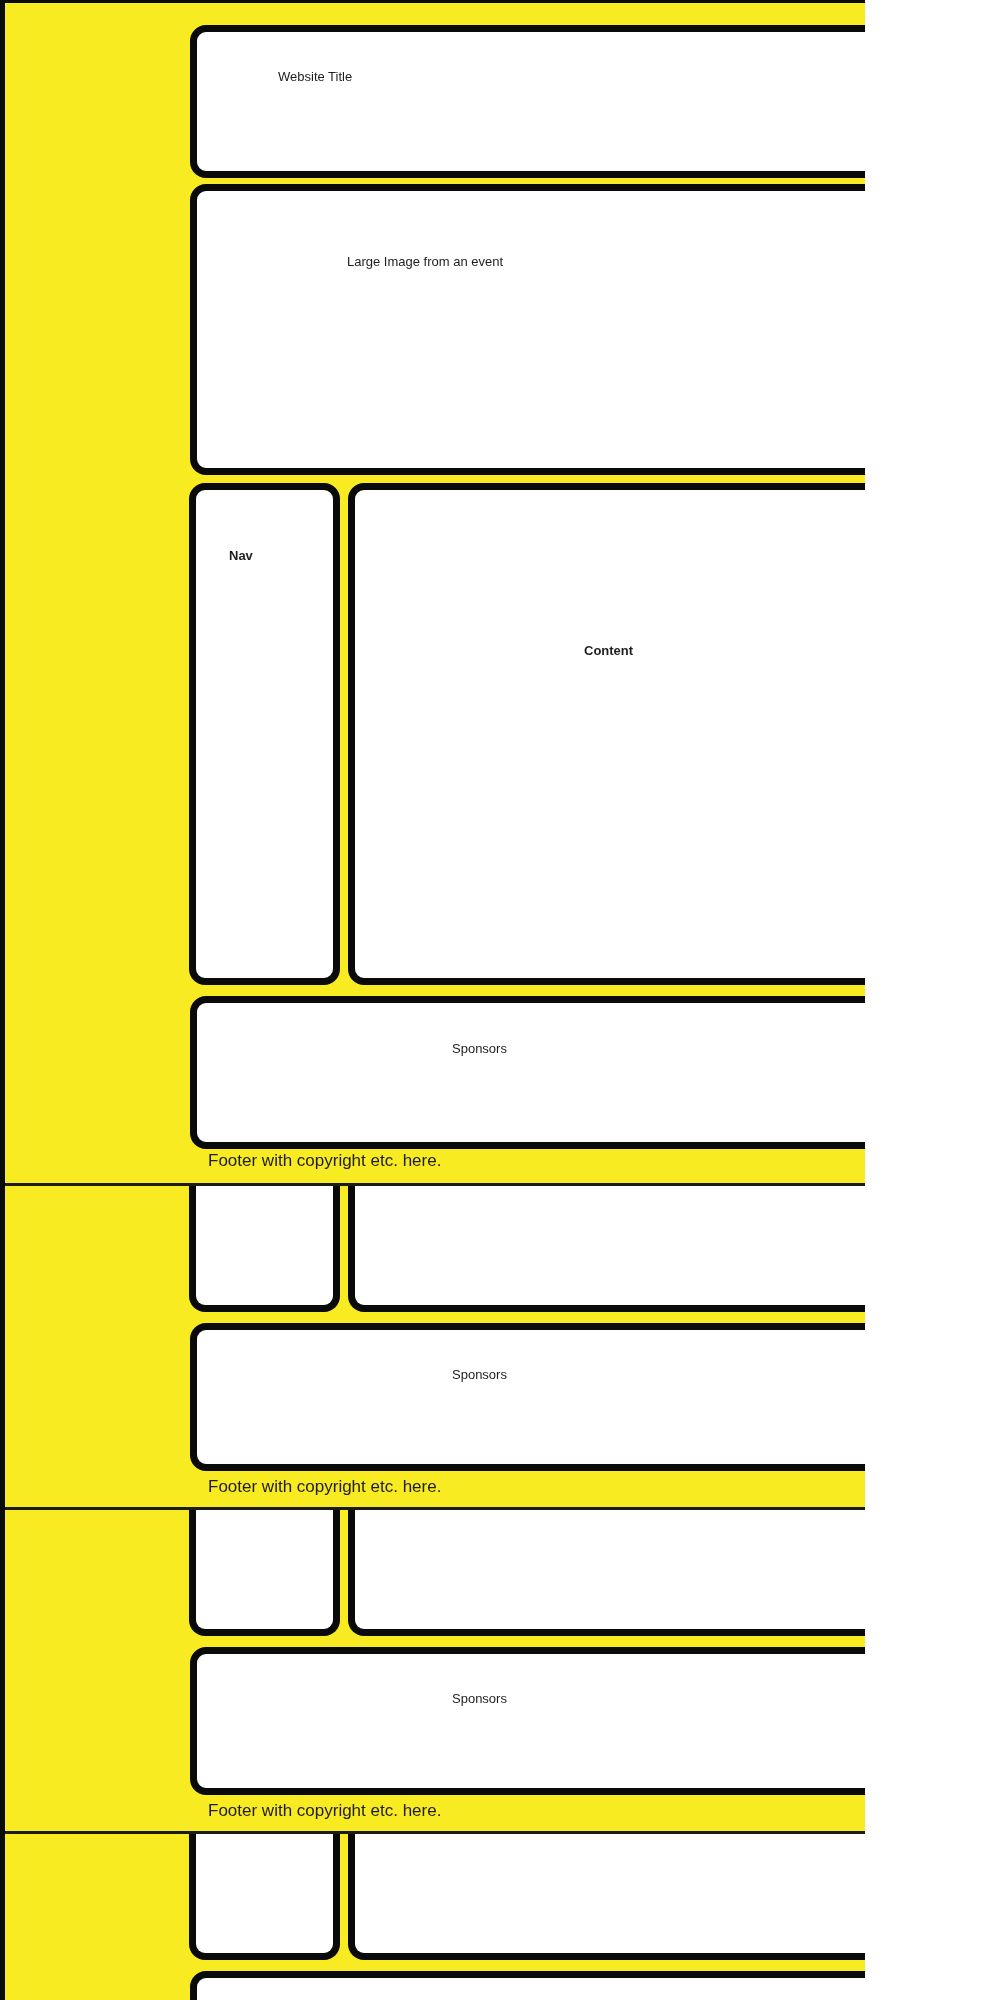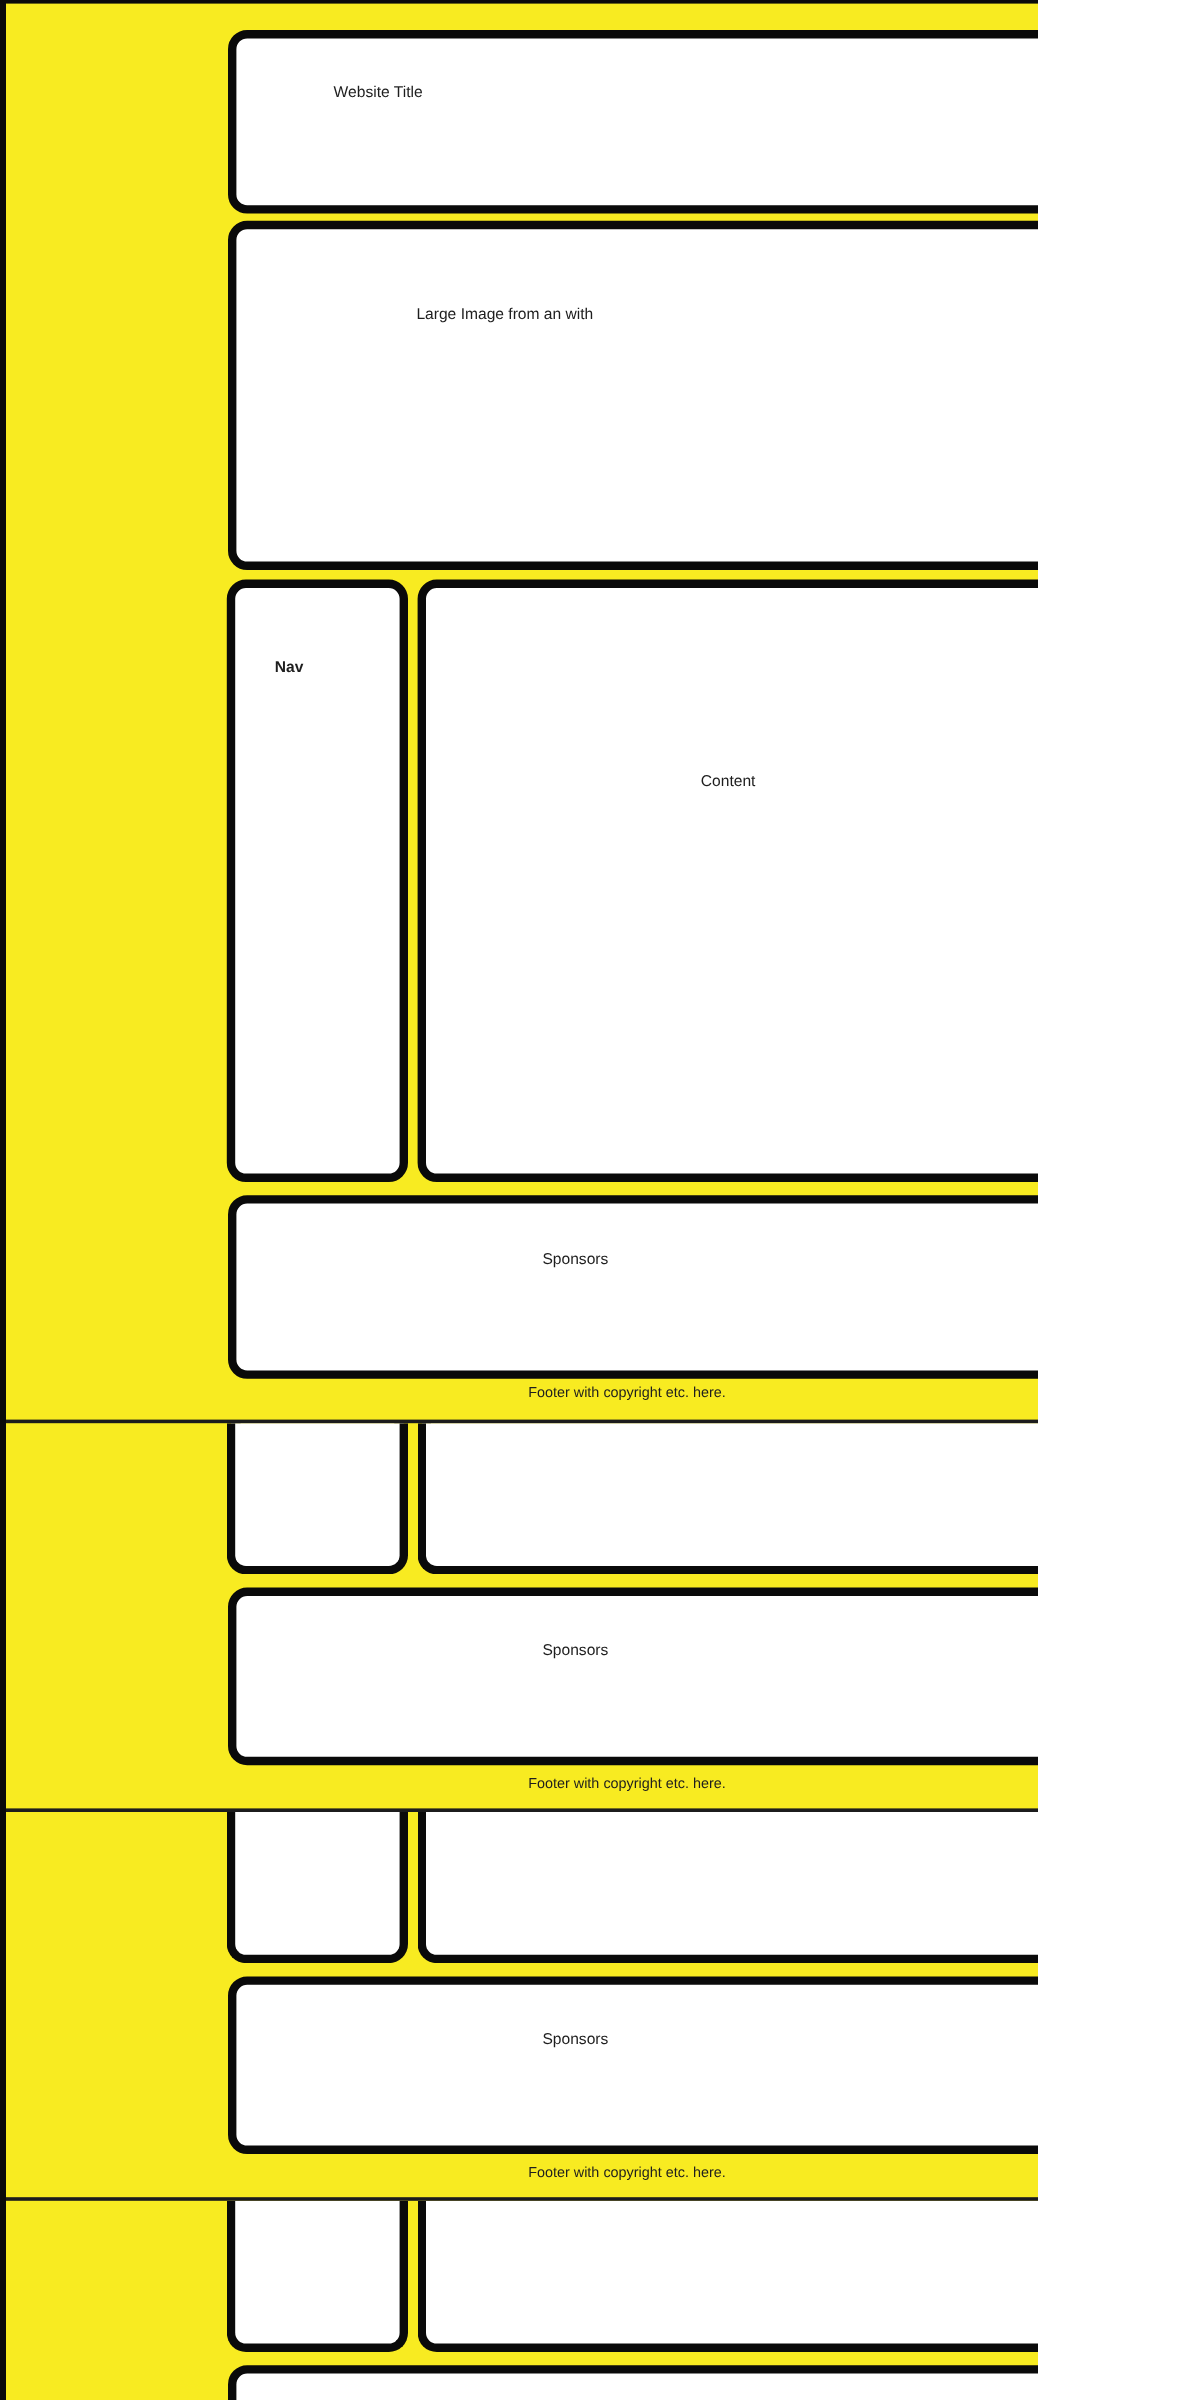--- a/index.html
+++ b/index.html
@@ -48,24 +48,24 @@
   }
   .wf-label {
     position: absolute;
     font-size: 13px;
     line-height: 14px;
     white-space: nowrap;
     color: #1E1E1E;
   }
   .footer-note {
     position: absolute;
-    left: 190px;
+    left: 208px;
     width: 665px;
-    text-align: center;
-    font-size: 12px;
+    text-align: left;
+    font-size: 17px;
     line-height: 13px;
     white-space: nowrap;
     color: #1E1E1E;
   }
   .divider {
     position: absolute;
     left: 0;
     width: 1000px;
     height: 3px;
     background: var(--divider, #1C1C1C);
@@ -73,21 +73,21 @@
   }
   
   .t1-title    { left: 190px; top: 25px;  width: 703px; height: 153px; }
   .t1-hero     { left: 190px; top: 184px; width: 703px; height: 291px; }
   .t1-nav      { left: 189px; top: 483px; width: 151px; height: 502px; }
   .t1-content  { left: 348px; top: 483px; width: 545px; height: 502px; }
   .t1-sponsors { left: 190px; top: 996px; width: 703px; height: 153px; }
   .lbl-title    { left: 278px; top: 70px; }
   .lbl-hero     { left: 347px; top: 255px; }
   .lbl-nav      { left: 229px; top: 549px; font-weight: bold; }
-  .lbl-content  { left: 584px; top: 644px; }
+  .lbl-content  { left: 584px; top: 644px; font-weight: bold; }
   .lbl-sponsors1{ left: 452px; top: 1042px; }
   .foot1 { top: 1154px; }
   .div1  { top: 1183px; }
   
   .t2-nav      { left: 189px; top: 1186px; width: 151px; height: 126px; }
   .t2-content  { left: 348px; top: 1186px; width: 545px; height: 126px; }
   .t2-sponsors { left: 190px; top: 1323px; width: 703px; height: 148px; }
   .lbl-sponsors2{ left: 452px; top: 1368px; }
   .foot2 { top: 1480px; }
   .div2  { top: 1507px; }
@@ -108,21 +108,21 @@
 
 <div id="page" style="--bg: #F8EB21; --edge: #0A0A0A; --divider: #1C1C1C;">
 
   <div class="edge-top"></div>
   <div class="edge-left"></div>
 
   <div class="wf-box t1-title"></div>
   <span class="wf-label lbl-title">Website Title</span>
 
   <div class="wf-box t1-hero"></div>
-  <span class="wf-label lbl-hero">Large Image from an with</span>
+  <span class="wf-label lbl-hero">Large Image from an event</span>
 
   <div class="wf-box t1-nav"></div>
   <span class="wf-label lbl-nav">Nav</span>
 
   <div class="wf-box t1-content"></div>
   <span class="wf-label lbl-content">Content</span>
 
   <div class="wf-box t1-sponsors"></div>
   <span class="wf-label lbl-sponsors1">Sponsors</span>
 

